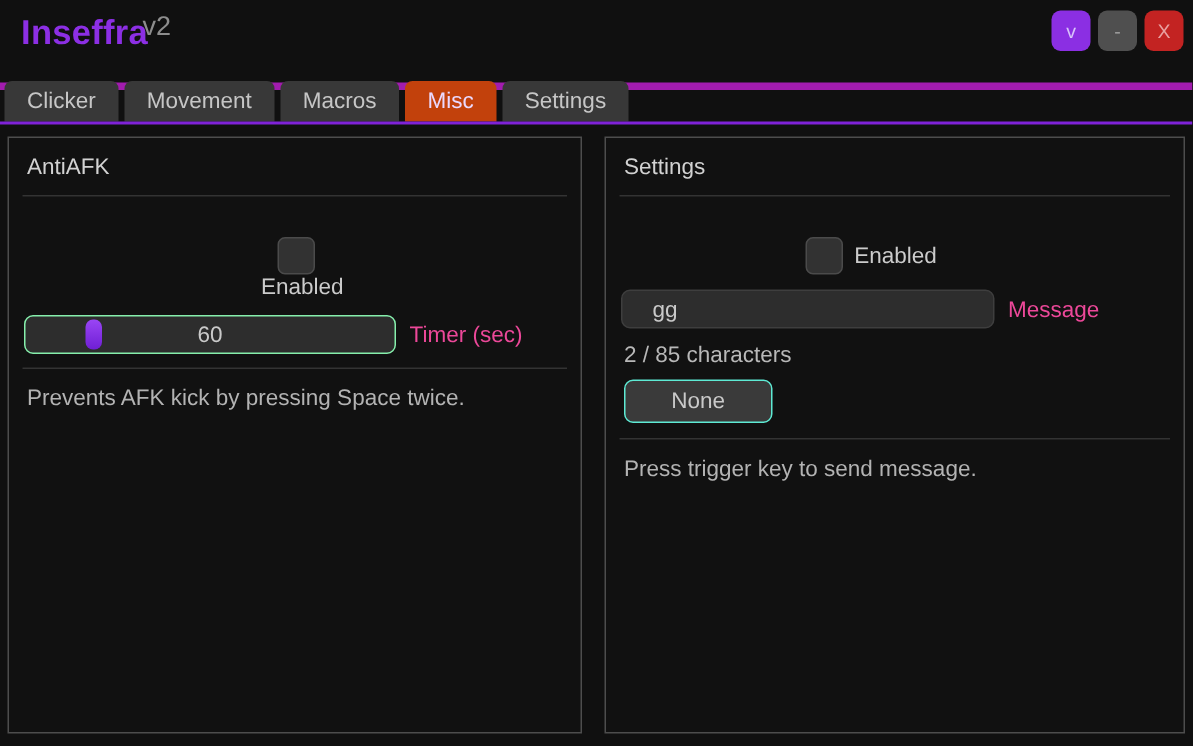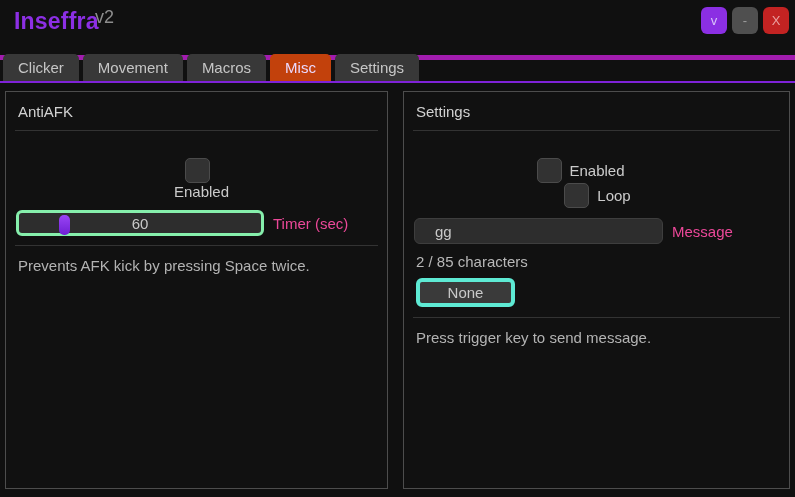--- a/index.html
+++ b/index.html
@@ -78,21 +78,21 @@
     background: #323232; border: 1px solid #4b4b4b;
     border-radius: 5px; cursor: pointer; flex: none;
   }
   .check-label { font-size: 15px; color: #cbcbcb; margin-left: 8px; }
   .check-group { display: flex; align-items: center; }
   .check-group.first { width: 122px; }
 
   .row-slider { display: flex; align-items: center; margin: 10px 0 0 1px; }
   .slider {
     position: relative; width: 248px; height: 26px;
-    background: #2d2d2d; border: 3px solid #86efac; border-radius: 6px;
+    background: #2d2d2d; border: 1px solid #86efac; border-radius: 6px;
     display: flex; align-items: center; justify-content: center;
     cursor: pointer;
   }
   .slider-value { font-size: 15px; color: #c9c9c9; }
   .slider-thumb {
     position: absolute; left: 40px; top: 2px;
     width: 11px; height: 20px; border-radius: 5px;
     background: linear-gradient(#9a45f5, #6f1fd4);
     cursor: grab;
   }
@@ -105,21 +105,21 @@
     color: #c9c9c9; font-size: 15px; padding: 0 20px;
     font-family: "Liberation Sans", sans-serif; outline: none;
   }
 
   .counter { font-size: 15px; color: #b8b8b8; margin: 9px 0 0 3px; }
 
   .row-trigger { display: flex; align-items: center; margin: 8px 0 0 3px; }
   .trigger-label { font-size: 15px; color: #cbcbcb; width: 110px; flex: none; }
   .trigger-btn {
     width: 99px; height: 29px;
-    background: #3a3a3a; border: 4px solid #5eead4; border-radius: 6px;
+    background: #3a3a3a; border: 1px solid #5eead4; border-radius: 6px;
     color: #c9c9c9; font-size: 15px; cursor: pointer;
     font-family: "Liberation Sans", sans-serif;
     display: flex; align-items: center; justify-content: center;
   }
 
   .divider.mt9  { margin-top: 9px; }
   .divider.mt10 { margin-top: 10px; }
   .desc { font-size: 15px; color: #b3b3b3; margin: 11px 0 0 3px; }
 </style>
 </head>
@@ -167,24 +167,20 @@
 
 <div class="panel right">
   <div class="panel-title">Settings</div>
   <div class="divider"></div>
 
   <div class="row-check">
     <div class="check-group first">
       <div class="checkbox"></div>
       <div class="check-label">Enabled</div>
     </div>
-    <div class="check-group">
-      <div class="checkbox"></div>
-      <div class="check-label">Loop</div>
-    </div>
   </div>
 
   <div class="row-message">
     <input class="text-input" type="text" value="gg" style="">
     <div class="field-label">Message</div>
   </div>
 
   <div class="counter">2 / 85 characters</div>
 
   <div class="row-trigger">

